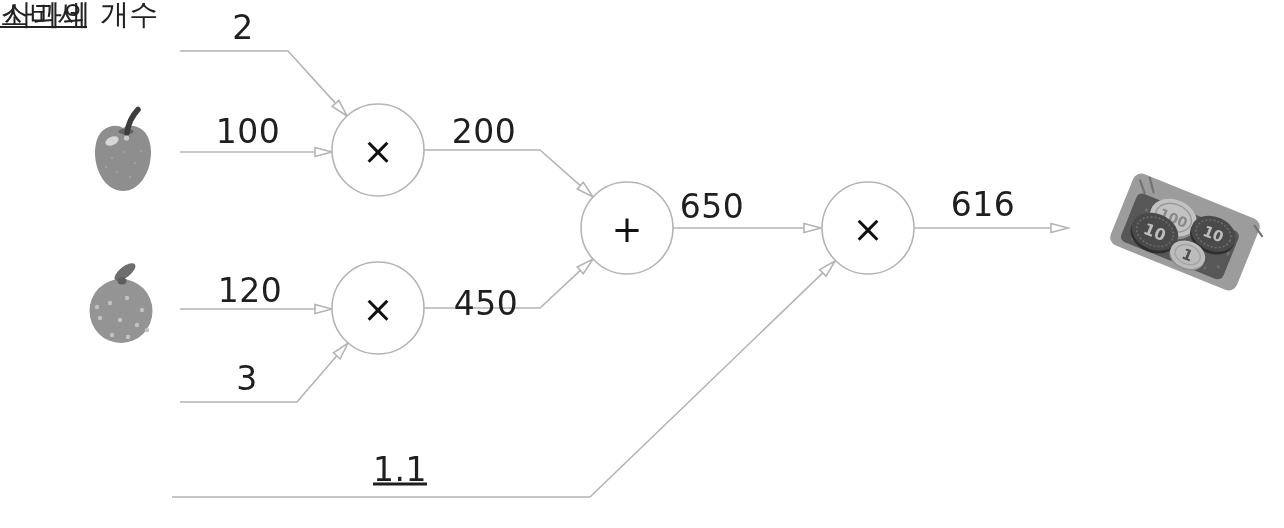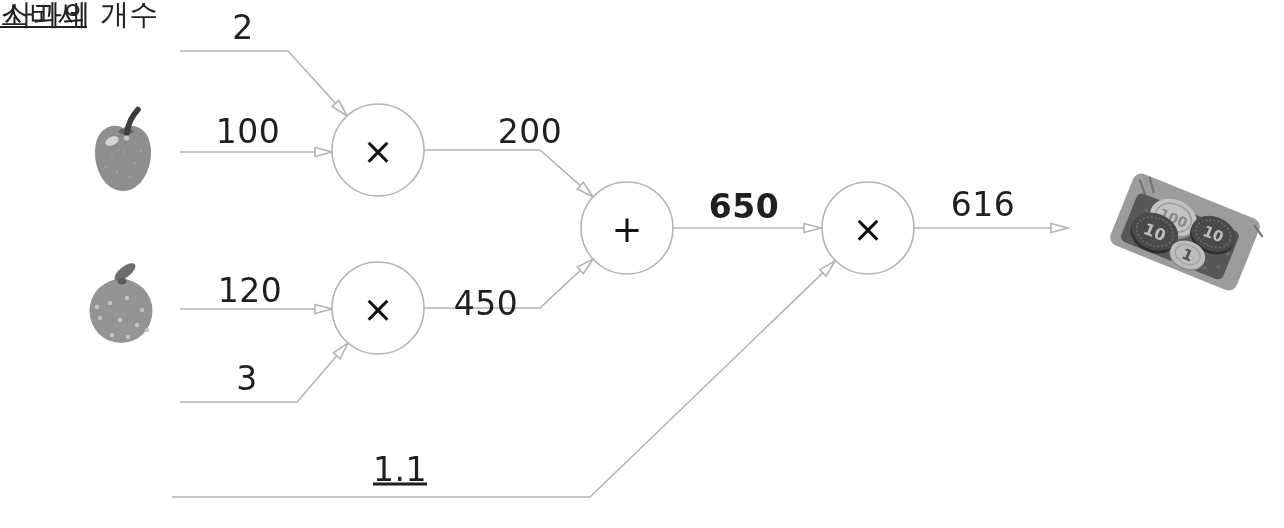--- a/index.html
+++ b/index.html
@@ -177,25 +177,25 @@
         </g>
       </g>
     </g>
   </svg>
 
   <div class="klabel" style="left:4px;top:32;width:168;">사과의 개수</div>
   <div class="klabel" style="left:0;top:481;width:155;text-decoration:underline;">소비세</div>
 
   <div class="num" style="left:243px;top:27px;">2</div>
   <div class="num" style="left:248px;top:131px;">100</div>
-  <div class="num" style="left:484px;top:131px;margin-left:46px;">200</div>
+  <div class="num" style="left:484px;top:131px;">200</div>
   <div class="num" style="left:250px;top:290px;">120</div>
   <div class="num" style="left:486px;top:303px;">450</div>
   <div class="num" style="left:247px;top:378px;">3</div>
-  <div class="num" style="left:744px;top:206px;font-weight:bold;">650</div>
+  <div class="num" style="left:712px;top:206px;">650</div>
   <div class="num" style="left:983px;top:204px;">616</div>
   <div class="num" style="left:400px;top:469px;text-decoration:underline;">1.1</div>
 
   <div class="nodesym" style="left:378px;top:151px;">×</div>
   <div class="nodesym" style="left:378px;top:309px;">×</div>
   <div class="nodesym" style="left:627px;top:229px;">+</div>
   <div class="nodesym" style="left:868px;top:229px;">×</div>
 
 </div>
 

